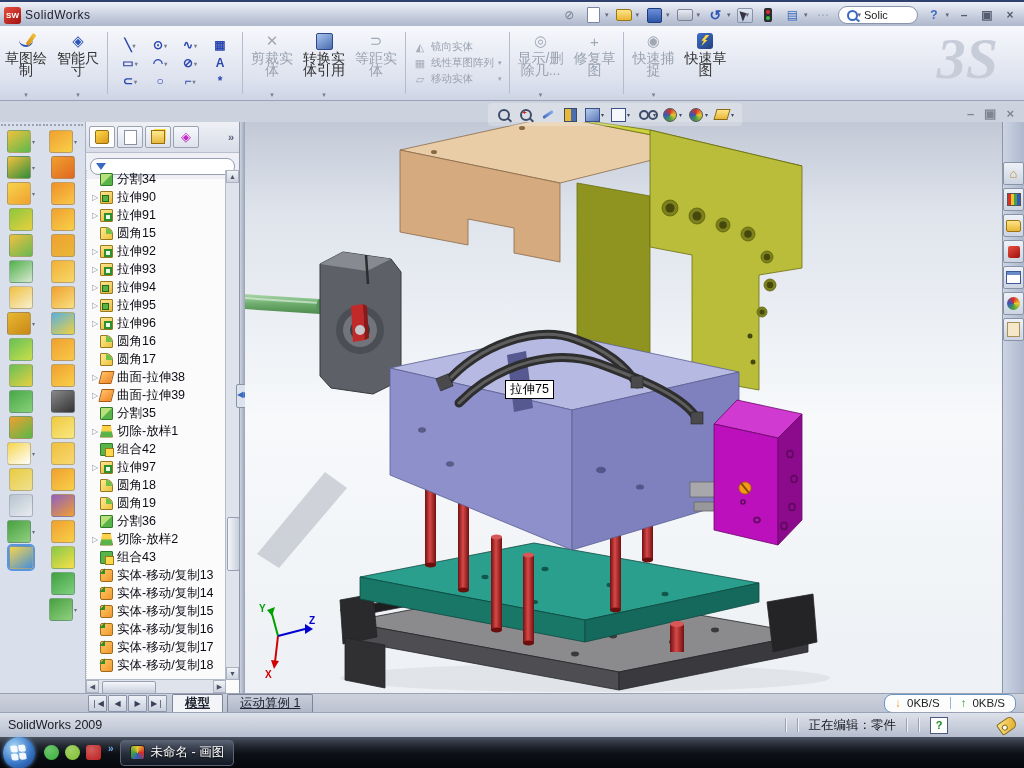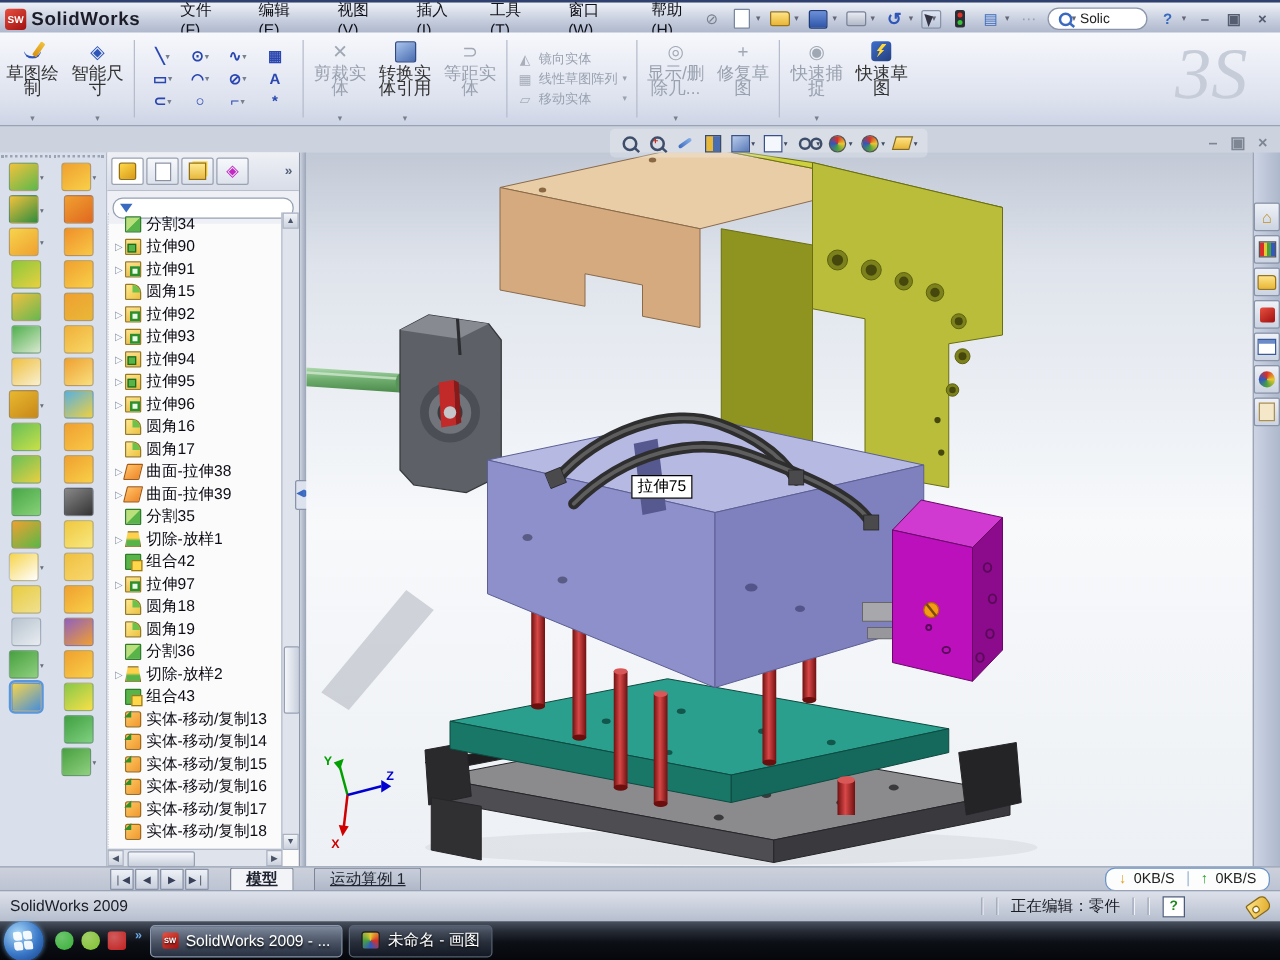--- a/index.html
+++ b/index.html
@@ -6,21 +6,21 @@
   #app{position:relative;width:1024px;height:768px;overflow:hidden;
        font-family:"Liberation Sans",sans-serif;font-size:12px;color:#111;
        background:#cdd3de;user-select:none;}
   
   #titlebar{position:absolute;left:0;top:0;width:1024px;height:26px;
     background:linear-gradient(#eef1f7,#c2cadb 60%,#aab4c9);
     border-top:2px solid #30406e;display:flex;align-items:center;}
   #logo{display:flex;align-items:center;gap:4px;padding:0 10px 0 4px;}
   .swcube{width:17px;height:17px;border-radius:3px;background:linear-gradient(145deg,#e85040,#a01010);
     color:#fff;font-size:8px;font-weight:bold;display:flex;align-items:center;justify-content:center;}
-  #logo .logotext{font-size:15px;font-weight:bold;color:#1c1c28;letter-spacing:.5px;}
+  #logo .logotext{font-size:12px;font-weight:normal;color:#1c1c28;letter-spacing:.5px;}
   #menubar{display:flex;gap:24px;padding-left:22px;}
   .menu-item{font-size:12.5px;color:#101018;cursor:default;}
   #tb-right{margin-left:auto;display:flex;align-items:center;gap:7px;padding-right:6px;}
   .tbico{width:17px;height:16px;display:flex;align-items:center;justify-content:center;font-size:12px;color:#445;}
   .tbdrop{font-size:7px;color:#667;margin-left:-4px;}
   .ico-page{width:11px;height:14px;background:#fff;border:1px solid #7a87a0;border-radius:1px;}
   .ico-folder{width:14px;height:10px;background:linear-gradient(#ffe486,#e8b637);border:1px solid #9a7518;border-radius:1px 3px 2px 2px;}
   .ico-floppy{width:13px;height:13px;background:linear-gradient(#6c8fd8,#2e55a8);border:1px solid #1d3a78;border-radius:2px;}
   .ico-print{width:14px;height:10px;background:linear-gradient(#e8ebf2,#b3bac8);border:1px solid #7a8398;border-radius:2px;}
   .ico-undo{color:#2e55b8;font-size:14px;font-weight:bold;}
@@ -57,21 +57,21 @@
   .grayico{color:#a0a8b4;font-size:15px;}
   .stackgroup{display:flex;flex-direction:column;justify-content:center;gap:2px;padding:2px 4px;}
   .stackrow{display:flex;align-items:center;gap:4px;}
   .stackrow .sic{font-size:11px;color:#a8aeba;width:14px;text-align:center;}
   .stackrow .slbl{font-size:10.5px;color:#9aa2b0;}
   .stackrow .drop{font-size:7px;color:#9aa2b0;margin-left:auto;}
   .rapid-ic{width:16px;height:16px;border-radius:3px;background:linear-gradient(145deg,#3f6ecc,#23407e);position:relative;}
   .rapid-ic::after{content:"";position:absolute;left:4px;top:2px;width:8px;height:11px;
     background:#ffd83a;clip-path:polygon(55% 0,100% 0,45% 45%,75% 45%,0 100%,30% 52%,0 52%);}
   #watermark{margin-left:auto;font-family:"Liberation Serif",serif;font-style:italic;
-    font-size:58px;color:#c7ccd9;line-height:66px;padding-right:26px;font-weight:normal;}
+    font-size:58px;color:#c7ccd9;line-height:66px;padding-right:26px;font-weight:bold;}
   
   #tabbar{position:absolute;left:0;top:100px;width:1024px;height:22px;
     background:linear-gradient(#c3c9d6,#b2bac9);display:flex;align-items:flex-end;padding-left:4px;box-sizing:border-box;}
   .rtab{padding:2px 13px 3px;border:1px solid #7e8596;border-bottom:none;margin-right:1px;
     background:linear-gradient(#dde1ea,#b8bfcd);font-size:12px;color:#24262e;border-radius:2px 2px 0 0;}
   .rtab.active{background:#f4f6fa;font-weight:bold;padding-top:3px;position:relative;top:1px;border-color:#5f6880;}
   
   #main{position:absolute;left:0;top:122px;width:1024px;height:571px;display:flex;}
   #strips{width:86px;background:#dae0eb;border-right:1px solid #aab2c2;display:flex;gap:2px;padding:2px 1px;box-sizing:border-box;}
   .stripcol{width:40px;display:flex;flex-direction:column;align-items:center;gap:3px;border-top:2px dotted #9aa4b6;padding-top:4px;}
@@ -149,21 +149,21 @@
   .tp-toolbox{width:12px;height:12px;background:linear-gradient(145deg,#e85040,#a01010);border-radius:2px;}
   .tp-palette{width:13px;height:11px;background:#fff;border:1px solid #3a5a9a;box-shadow:inset 0 3px 0 #6a8ac8;}
   .tp-ball{width:13px;height:13px;border-radius:50%;background:conic-gradient(#d83028,#e8c830,#48a040,#3058c0,#d83028);}
   .tp-props{width:11px;height:13px;background:#f4e8c8;border:1px solid #a89058;}
   
   #modeltabrow{position:absolute;left:0;top:693px;width:1024px;height:19px;background:linear-gradient(#ccd1dc,#bcc3d2);
     border-top:1px solid #98a2b4;display:flex;align-items:center;padding-left:88px;box-sizing:border-box;}
   .navbtn{width:17px;height:15px;border:1px solid #8a94a8;background:linear-gradient(#eef1f7,#c8cfdc);font-size:8px;color:#39415a;
     display:flex;align-items:center;justify-content:center;margin-right:1px;border-radius:1px;}
   .mtab{padding:0 12px;height:17px;display:flex;align-items:center;font-size:12.5px;border:1px solid #7e8596;border-bottom:none;
-    background:linear-gradient(#c8cedb,#b0b8c8);margin-left:16px;border-radius:2px 2px 0 0;color:#202430;text-decoration:underline;}
+    background:linear-gradient(#c8cedb,#b0b8c8);margin-left:4px;border-radius:2px 2px 0 0;color:#202430;text-decoration:underline;}
   .mtab.active{background:#f2f4f8;font-weight:bold;}
   #netmon{margin-left:auto;margin-right:8px;display:flex;border:1px solid #6a94c8;border-radius:8px;background:rgba(255,255,255,.95);height:17px;align-items:center;overflow:hidden;}
   .netcell{display:flex;align-items:center;gap:6px;padding:0 10px;font-size:11.5px;color:#222;}
   .netcell+.netcell{border-left:1px solid #9ab4d8;}
   .arr-down{color:#e8a020;font-weight:bold;}
   .arr-up{color:#28a028;font-weight:bold;}
   
   #statusbar{position:absolute;left:0;top:712px;width:1024px;height:25px;background:linear-gradient(#dde1ea,#b6bece);
     border-top:1px solid #9aa3b6;display:flex;align-items:center;padding:0 8px;box-sizing:border-box;font-size:12.5px;color:#1a1c24;}
   #sb-right{margin-left:auto;display:flex;align-items:center;gap:10px;}
@@ -195,29 +195,20 @@
 </head>
 <body>
 
 <div id="app">
 
   <div id="titlebar">
     <div id="logo">
       <span class="swcube">SW</span>
       <span class="logotext">SolidWorks</span>
     </div>
-    <div id="menubar">
-        <span class="menu-item">文件(F)</span>
-        <span class="menu-item">编辑(E)</span>
-        <span class="menu-item">视图(V)</span>
-        <span class="menu-item">插入(I)</span>
-        <span class="menu-item">工具(T)</span>
-        <span class="menu-item">窗口(W)</span>
-        <span class="menu-item">帮助(H)</span>
-      </div>
     <div id="tb-right">
       <span class="tbico" style="color:#78808e;">⊘</span>
       <span class="tbico">
           <span class="ico-page"></span>
         </span>
         <span class="tbdrop">▾</span>
       <span class="tbico">
           <span class="ico-folder"></span>
         </span>
         <span class="tbdrop">▾</span>
@@ -1028,24 +1019,20 @@
           <i></i>
         </div>
       </div>
     <span id="quicklaunch" style="display:flex;align-items:center;">
         <span class="qlico" style="background: radial-gradient(circle at 35% 30%, rgba(255, 255, 255, 0.267), transparent), rgb(56, 176, 56);"></span>
         <span class="qlico" style="background: radial-gradient(circle at 35% 30%, rgba(255, 255, 255, 0.267), transparent), rgb(128, 192, 48);"></span>
         <span class="qlico sq" style="background: radial-gradient(circle at 35% 30%, rgba(255, 255, 255, 0.267), transparent), rgb(192, 32, 32);"></span>
       </span>
     <span id="qlmore">»</span>
     <span id="taskbtns" style="display:flex;">
-        <span class="taskbtn active">
-          <span class="tb-sw">SW</span>
-          <span>SolidWorks 2009 - ...</span>
-        </span>
         <span class="taskbtn">
           <span class="tb-paint"></span>
           <span>未命名 - 画图</span>
         </span>
       </span>
   </div>
 
 </div>
 
 </body></html>

